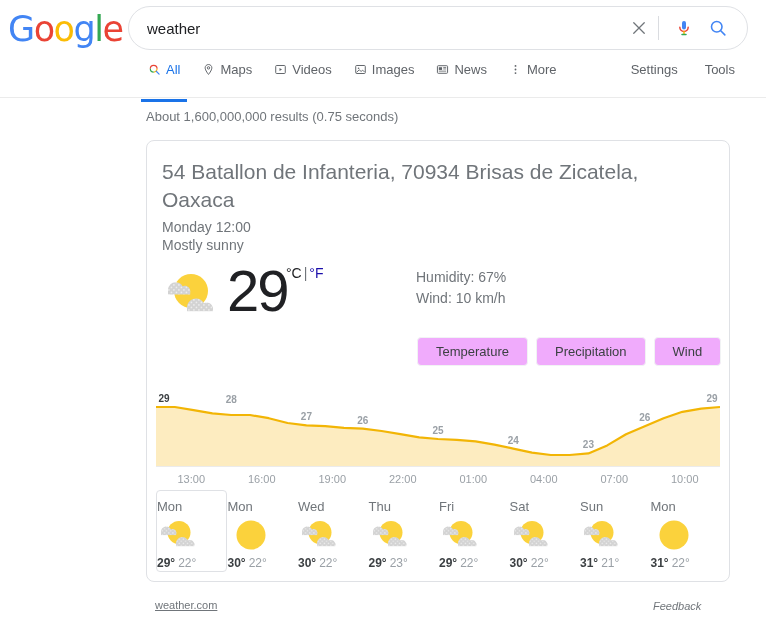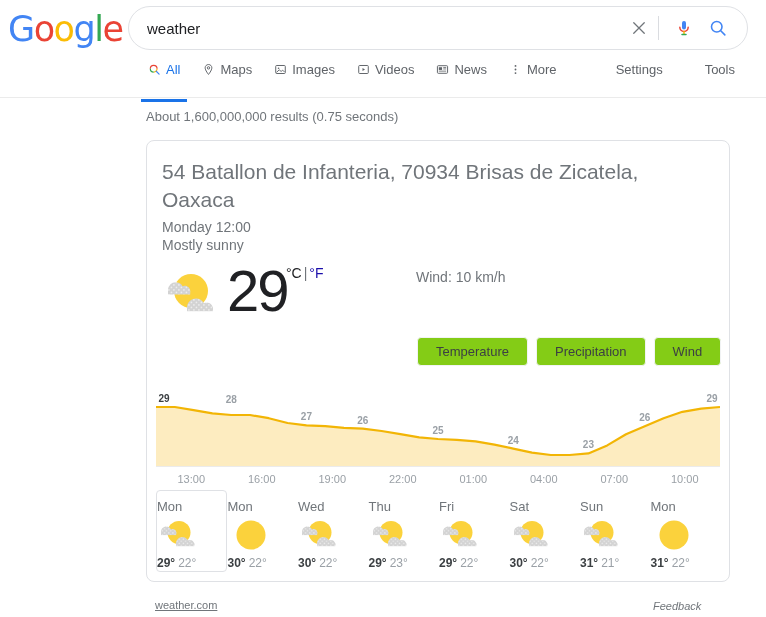--- a/index.html
+++ b/index.html
@@ -55,21 +55,21 @@
     padding: 0 11px 24px 11px; font-size: 13px; color: #5f6368;
     cursor: pointer; position: relative; white-space: nowrap;
   }
   .tab.active { color: #1a73e8; }
   .tab.active::after {
     content: ""; position: absolute; left: 4px; right: 4px; bottom: -1px;
     height: 3px; background: #1a73e8;
   }
   .tab svg { display: block; }
   .navright {
-    margin-left: auto; display: flex; gap: 20px; padding-right: 20px;
+    margin-left: auto; display: flex; gap: 5px; padding-right: 20px;
   }
   .navright .ritem {
     font-size: 13px; color: #5f6368; padding: 0 11px 12px 11px; cursor: pointer;
   }
 
   
   .results-count {
     position: absolute; left: 146px; top: 109px;
     font-size: 13px; color: #70757a;
   }
@@ -110,21 +110,21 @@
   .cur-units .c { color: #202124; }
 
   .details {
     position: absolute; left: 269px; top: 126px;
     font-size: 14px; line-height: 21px; color: #70757a;
   }
 
   .btnrow { position: absolute; left: 270px; top: 196px; display: flex; gap: 8px; }
   .wbtn {
     height: 29px; padding: 0 18px; border-radius: 4px;
-    background: #84cc16; border: 1px solid #f1f3f4;
+    background: #f0abfc; border: 1px solid #f1f3f4;
     font-size: 13px; color: #3c4043; cursor: pointer;
     display: flex; align-items: center; justify-content: center;
     font-family: "Liberation Sans", sans-serif;
   }
 
   
   .chart { position: absolute; left: 9px; top: 248px; width: 564px; height: 78px; }
   .chart svg { display: block; }
   .chart-labels { position: absolute; left: 0; top: 0; width: 564px; height: 28px; }
   .clab {
@@ -221,35 +221,35 @@
             <circle cx="12" cy="9" r="2.2" stroke="#5f6368" stroke-width="1.8" fill="none"></circle>
           </svg>
         </span>
         <span>Maps</span>
       </div>
 
       <div class="tab">
         <span>
           <svg width="13" height="13" viewBox="0 0 24 24">
             <rect x="3.2" y="4.6" width="17.6" height="14.8" rx="1.6" stroke="#5f6368" stroke-width="1.8" fill="none"></rect>
+            <path d="M10.2 9.1 L14.8 12 L10.2 14.9 Z" fill="#5f6368"></path>
+          </svg>
+        </span>
+        <span>Videos</span>
+      </div>
+
+      <div class="tab">
+        <span>
+          <svg width="13" height="13" viewBox="0 0 24 24">
+            <rect x="3.2" y="4.6" width="17.6" height="14.8" rx="1.6" stroke="#5f6368" stroke-width="1.8" fill="none"></rect>
             <circle cx="8.4" cy="9.6" r="1.5" fill="#5f6368"></circle>
             <path d="M4.6 17.4 L9.6 12.6 L13.2 15.6 L16 13.2 L19.4 16.6" stroke="#5f6368" stroke-width="1.7" fill="none"></path>
           </svg>
         </span>
         <span>Images</span>
-      </div>
-
-      <div class="tab">
-        <span>
-          <svg width="13" height="13" viewBox="0 0 24 24">
-            <rect x="3.2" y="4.6" width="17.6" height="14.8" rx="1.6" stroke="#5f6368" stroke-width="1.8" fill="none"></rect>
-            <path d="M10.2 9.1 L14.8 12 L10.2 14.9 Z" fill="#5f6368"></path>
-          </svg>
-        </span>
-        <span>Videos</span>
       </div>
 
       <div class="tab">
         <span>
           <svg width="13" height="13" viewBox="0 0 24 24">
             <rect x="2.6" y="5" width="18.8" height="14" rx="1.6" stroke="#5f6368" stroke-width="1.8" fill="none"></rect>
             <rect x="5.2" y="7.8" width="6" height="5" fill="#5f6368"></rect>
             <path d="M13.4 8.4 H18.8 M13.4 11 H18.8 M5.2 15 H18.8" stroke="#5f6368" stroke-width="1.5"></path>
           </svg>
         </span>
@@ -299,20 +299,21 @@
       <rect x="27" y="41" width="25.8" height="4.2" fill="url(#cdots)"></rect>
     </svg>
   </div>
 
   <div class="cur-temp">29</div>
   <div class="cur-units">
     <span class="c">°C</span><span class="sep">|</span><span class="f">°F</span>
   </div>
 
   <div class="details">
+    <div>Humidity: 67%</div>
     <div>Wind: 10 km/h</div>
   </div>
 
   <div class="btnrow">
     <div class="wbtn">Temperature</div>
     <div class="wbtn">Precipitation</div>
     <div class="wbtn">Wind</div>
   </div>
 
   <div class="chart">

